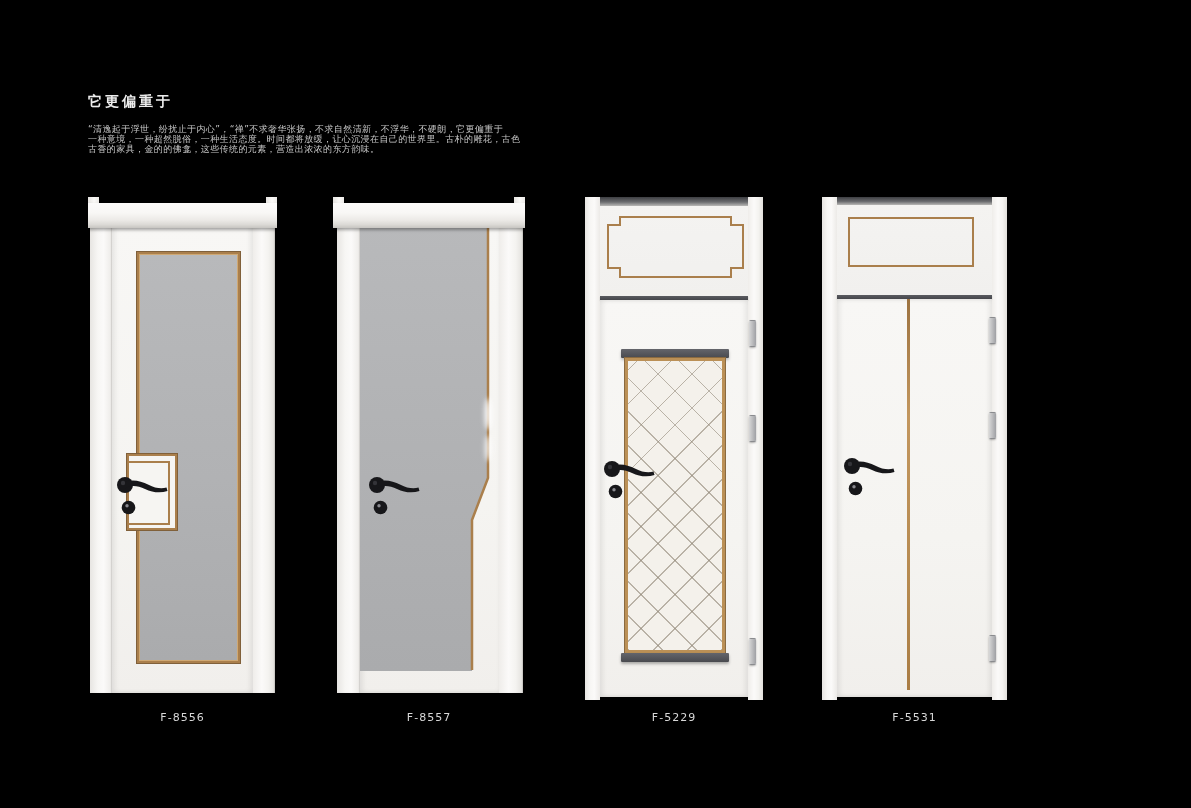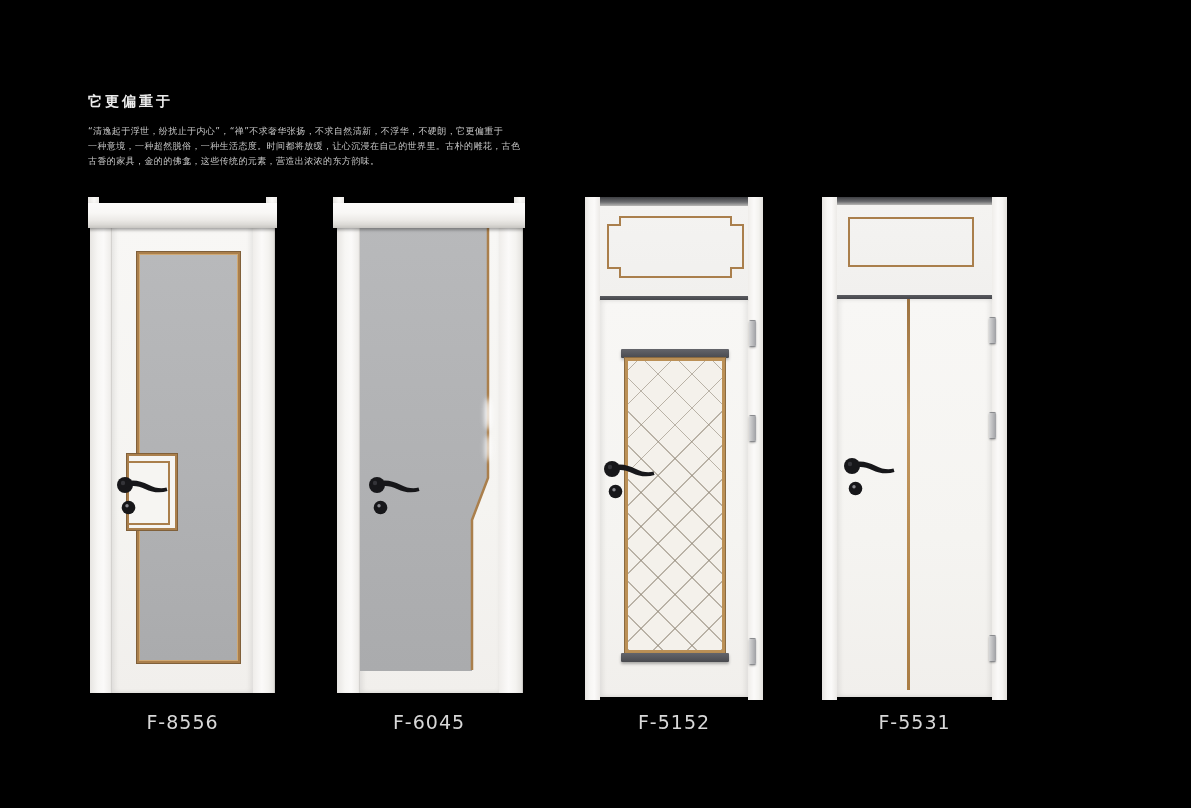--- a/index.html
+++ b/index.html
@@ -16,21 +16,21 @@
     --title-text:#ededed;
   }
   *{margin:0;padding:0;box-sizing:border-box}
   html,body{background:var(--bg)}
   body{font-family:"DejaVu Sans","Liberation Sans",sans-serif}
   .canvas{position:relative;width:1191px;height:808px;background:var(--bg);overflow:hidden}
   .abs{position:absolute}
 
   
   .title{left:88px;top:93px;font-size:14px;font-weight:bold;color:var(--title-text);letter-spacing:3px}
-  .desc{left:88px;top:124px;width:460px;font-size:9px;line-height:15px;color:var(--body-text);letter-spacing:0.4px;white-space:pre-line}
+  .desc{left:88px;top:124px;width:460px;font-size:9px;line-height:10px;color:var(--body-text);letter-spacing:0.4px;white-space:pre-line}
 
   
   .door-unit{position:absolute}
   .lintel{background:linear-gradient(180deg,#fcfbfa 0%,#f8f7f5 40%,#eceae7 68%,#dcdad6 86%,#c7c5c1 100%);box-shadow:0 2px 3px rgba(0,0,0,0.35)}
   .endpost{background:linear-gradient(90deg,#e6e4e1,#fbfaf8 55%,#eceae7);}
   .jamb,.stile{background:linear-gradient(90deg,#e7e5e2 0%,#f7f6f4 35%,#fbfaf9 62%,#eceae7 100%)}
   .jamb.right,.stile.right{background:linear-gradient(90deg,#efedea 0%,#fbfaf9 40%,#f4f3f0 70%,#e2e0dc 100%)}
   .jamb{box-shadow:inset -1px 0 1px rgba(0,0,0,0.12)}
   .leaf{background:linear-gradient(180deg,#f8f7f5 0%,#f5f4f1 60%,#f1efec 100%);box-shadow:inset 3px 0 5px rgba(0,0,0,0.07),inset -3px 0 5px rgba(0,0,0,0.07)}
   .panel-gray{background:linear-gradient(180deg,#b8b9bb 0%,#b1b2b4 55%,#aaabad 100%);border:2px solid var(--trim-gold);box-shadow:0 0 0 1px #80603a,inset 0 0 0 1px #cfa873}
@@ -47,21 +47,21 @@
       repeating-linear-gradient(45deg, rgba(146,136,120,0.6) 0px, rgba(146,136,120,0.6) 1px, transparent 1px, transparent 24px),
       repeating-linear-gradient(-45deg, rgba(146,136,120,0.6) 0px, rgba(146,136,120,0.6) 1px, transparent 1px, transparent 24px);
     box-shadow:0 0 0 1px #8a6a40}
   .gold-rect{border:2px solid var(--trim-gold);background:transparent}
   .gold-line{background:linear-gradient(180deg,#9c7240 0%,#c2965e 30%,#b5894f 75%,#a97c44 100%)}
   .hinge{width:7px;height:27px;background:linear-gradient(90deg,#d8d8d8,#9fa0a4);border-radius:2px;
     box-shadow:inset 0 6px 0 -5px #8a8b8e, inset 0 -6px 0 -5px #8a8b8e, 0 1px 2px rgba(0,0,0,0.3)}
   .handle{overflow:visible}
 
   
-  .model-label{position:absolute;top:711px;text-align:center;font-size:19px;letter-spacing:1px;color:var(--label-text)}
+  .model-label{position:absolute;top:711px;text-align:center;font-size:11px;letter-spacing:1px;color:var(--label-text)}
 </style>
 </head>
 <body>
 
 <div class="canvas">
 
   <div class="abs title">它更偏重于</div>
   <div class="abs desc">“清逸起于浮世，纷扰止于内心”，“禅”不求奢华张扬，不求自然清新，不浮华，不硬朗，它更偏重于
 一种意境，一种超然脱俗，一种生活态度。时间都将放缓，让心沉浸在自己的世界里。古朴的雕花，古色
 古香的家具，金的的佛龛，这些传统的元素，营造出浓浓的东方韵味。</div>
@@ -163,17 +163,17 @@
         <circle cx="14.5" cy="33.5" r="6.8" fill="#17171a"></circle>
         <circle cx="13" cy="31.8" r="1.7" fill="#8a8a90"></circle>
       </svg>
     </div>
     <div class="abs hinge" style="left:167px;top:120px"></div>
     <div class="abs hinge" style="left:167px;top:215px"></div>
     <div class="abs hinge" style="left:167px;top:438px"></div>
   </div>
 
   <div class="model-label" style="left:88px;width:189px">F-8556</div>
-  <div class="model-label" style="left:333px;width:192px">F-6045</div>
-  <div class="model-label" style="left:585px;width:178px">F-5152</div>
+  <div class="model-label" style="left:333px;width:192px">F-8557</div>
+  <div class="model-label" style="left:585px;width:178px">F-5229</div>
   <div class="model-label" style="left:822px;width:185px">F-5531</div>
 
 </div>
 
 </body></html>

